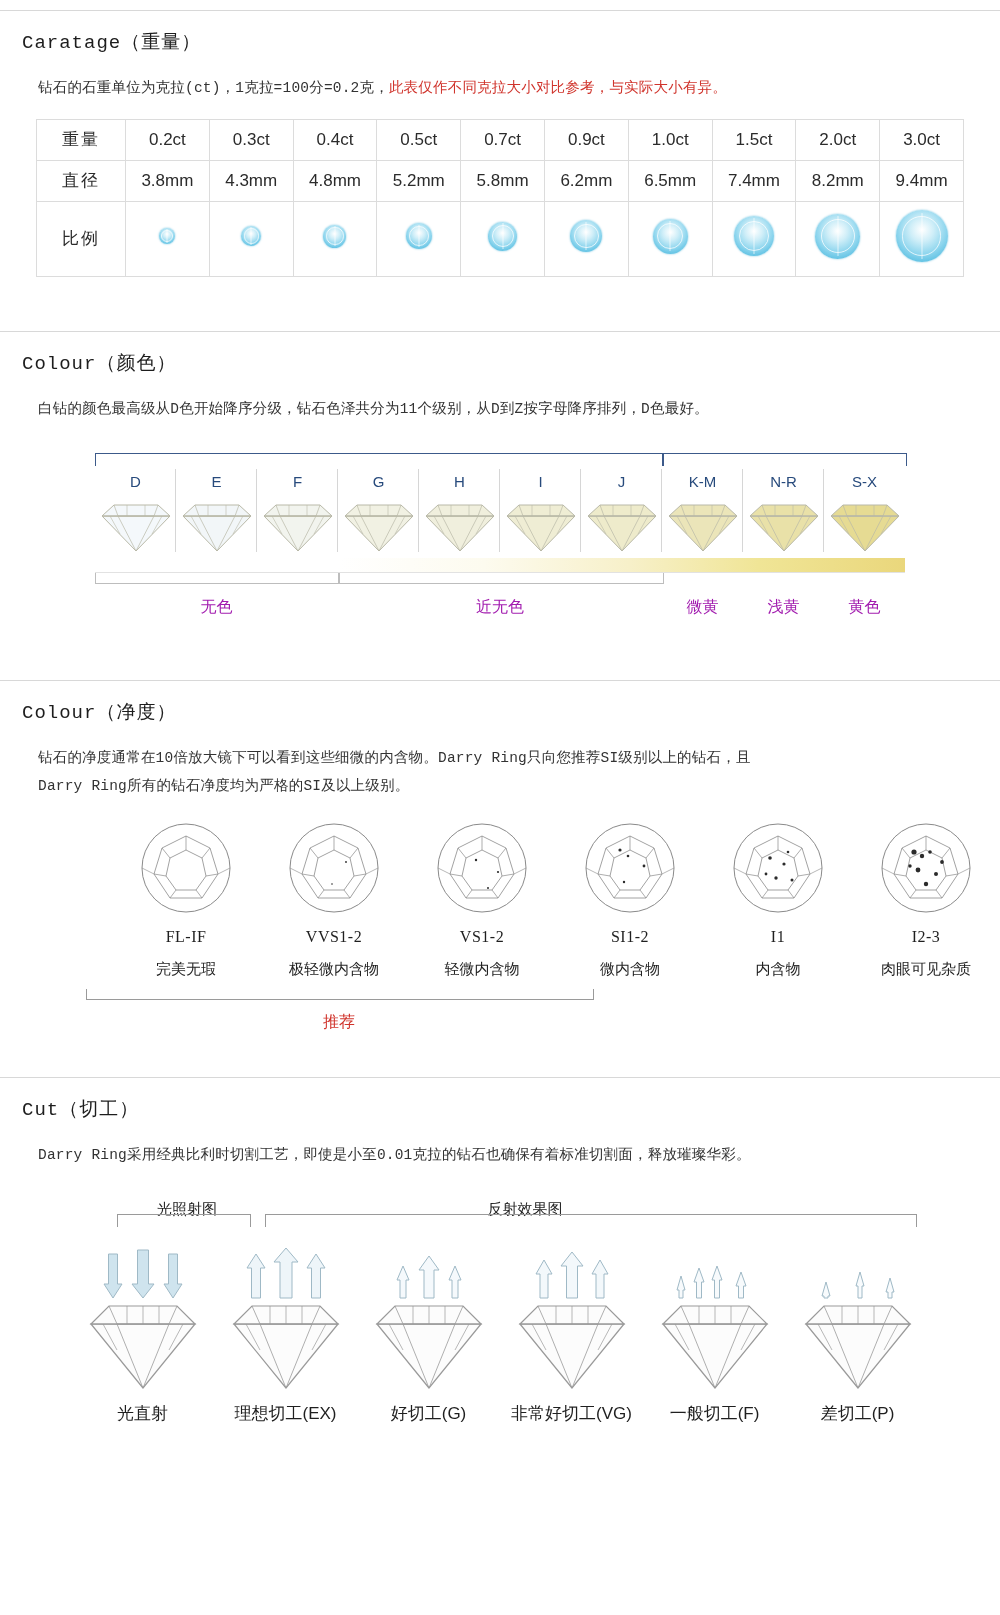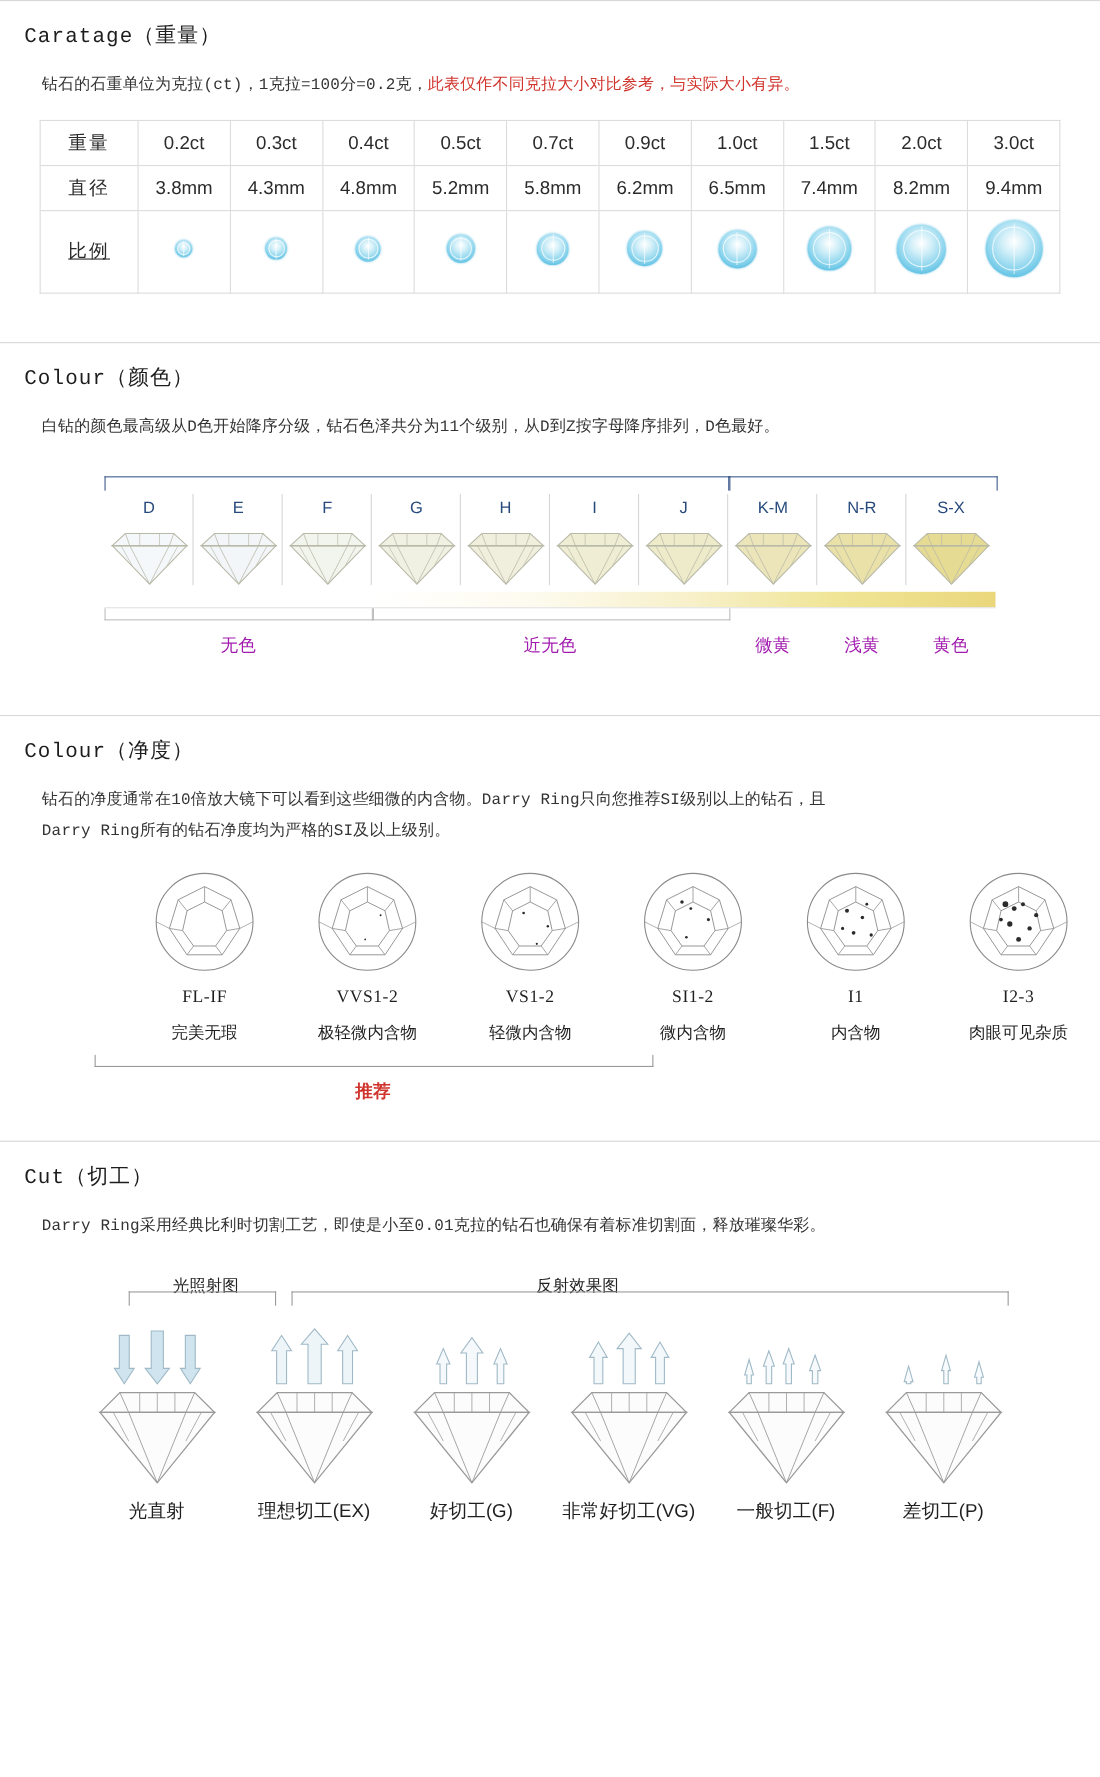--- a/index.html
+++ b/index.html
@@ -13,20 +13,21 @@
     font-family: "Liberation Serif", "DejaVu Serif", serif;
     color: #222;
     position: relative;
   }
   .page { width: 1000px; position: relative; }
 
   
   .section-head {
     border-top: 1px solid #d8d8d8;
     padding: 18px 0 6px 22px;
+    margin-top: 10px;
   }
   .section-head .title {
     font-family: "Liberation Mono", "DejaVu Sans Mono", monospace;
     font-size: 19px;
     letter-spacing: 1px;
     color: #1d1d1d;
   }
   .intro {
     padding: 14px 34px 0 38px;
     font-size: 14.5px;
@@ -52,21 +53,21 @@
     font-family: "Liberation Sans", sans-serif;
     color: #2b2b2b;
     height: 38px;
     vertical-align: middle;
   }
   table.carat td.rowlabel {
     width: 86px;
     font-size: 17px;
     letter-spacing: 2px;
   }
-  table.carat tr.ratio td { height: 72px; text-decoration: underline; }
+  table.carat tr.ratio td { height: 72px; }
 
   .gem {
     display: inline-block;
     border-radius: 50%;
     background:
       radial-gradient(circle at 50% 38%, #ffffff 0%, #cfeef8 28%, #8fd6ee 58%, #63c3e4 78%, #4bb6dc 100%);
     box-shadow: 0 0 2px rgba(80,180,215,.8);
     position: relative;
   }
   .gem::before {
@@ -162,21 +163,21 @@
     margin-top: 14px;
     color: #1f1f1f;
     letter-spacing: .5px;
   }
   .clar-cell .desc {
     font-family: "Liberation Sans", sans-serif;
     font-size: 15px;
     margin-top: 14px;
     color: #1f1f1f;
   }
-  .recommend-wrap { position: relative; width: 592px; margin: 10px 0 0 86px; font-weight: bold; }
+  .recommend-wrap { position: relative; width: 592px; margin: 10px 0 0 86px; }
   .recommend-bracket {
     height: 10px;
     border: 1px solid #9a9a9a;
     border-top: none;
     width: 506px;
     margin-left: 0;
   }
   .recommend-text {
     text-align: center;
     width: 506px;

